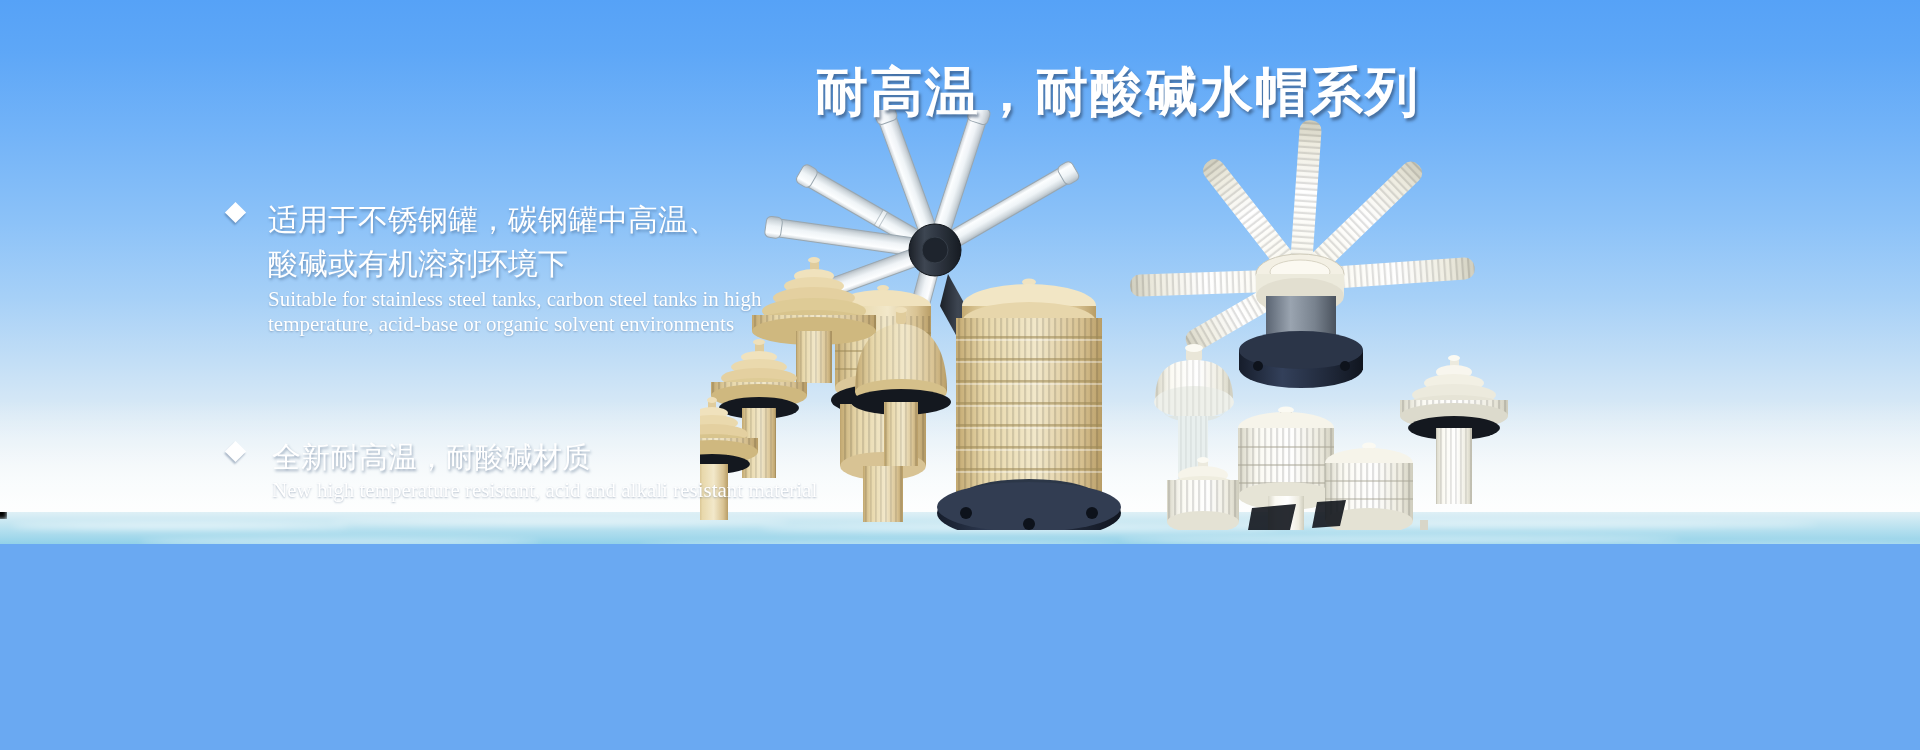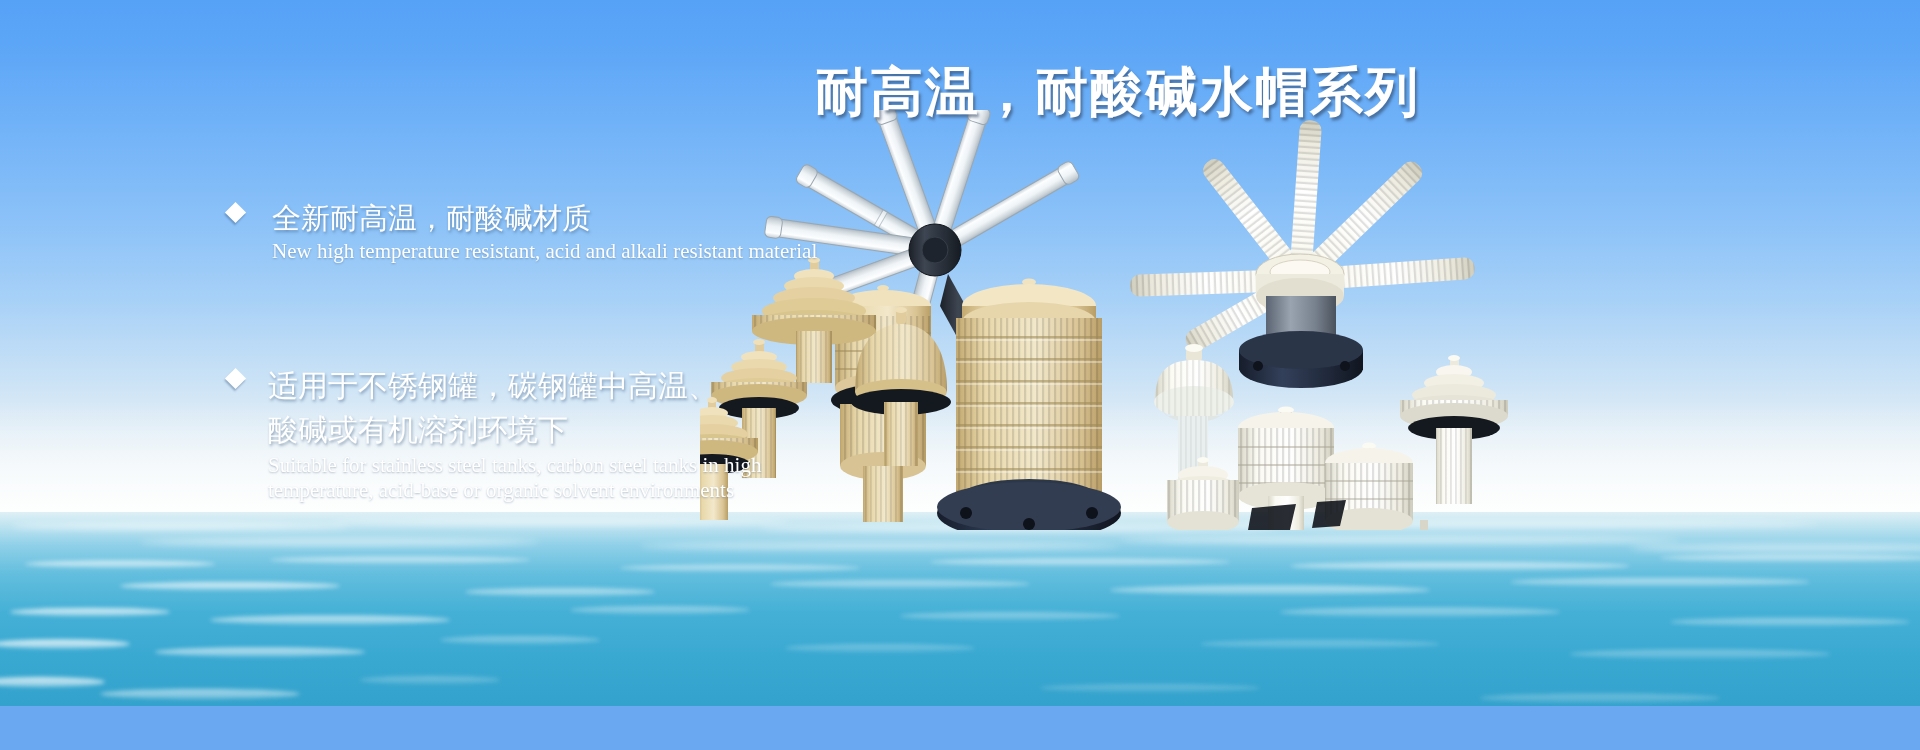--- a/index.html
+++ b/index.html
@@ -1,21 +1,21 @@
 <!DOCTYPE html>
 <html><head>
 <meta charset="utf-8">
 <style>
   html,body{margin:0;padding:0;}
   body{
     width:1920px;height:750px;overflow:hidden;
     font-family:"Liberation Sans", sans-serif;
     background:#6aa9f2;
   }
-  .banner{position:relative;width:1920px;height:706px;overflow:hidden;}
+  .banner{position:relative;width:1920px;height:544px;overflow:hidden;}
 
   
   .sky{
     position:absolute;left:0;top:0;width:1920px;height:530px;
     background:linear-gradient(to bottom,
       #56a2f7 0%,
       #5ea7f7 10%,
       #74b4f8 26%,
       #8cc2f8 42%,
       #a6d0f7 56%,
@@ -517,29 +517,29 @@
       <g>
         <rect x="720" y="410" width="8" height="10" fill="#d8d6c8"></rect>
       </g>
     </svg>
   </div>
 
   <div class="title">耐高温，耐酸碱水帽系列</div>
 
   <div class="bullets">
 
-    <div class="bullet b1">
-      <span class="dia"></span>
-      <div class="cn">全新耐高温，耐酸碱材质</div>
-      <div class="en">New high temperature resistant, acid and alkali resistant material</div>
-    </div>
-
     <div class="bullet b2">
       <span class="dia"></span>
       <div class="cn">适用于不锈钢罐，碳钢罐中高温、
 酸碱或有机溶剂环境下</div>
       <div class="en">Suitable for stainless steel tanks, carbon steel tanks in high
 temperature, acid-base or organic solvent environments</div>
     </div>
 
+    <div class="bullet b1">
+      <span class="dia"></span>
+      <div class="cn">全新耐高温，耐酸碱材质</div>
+      <div class="en">New high temperature resistant, acid and alkali resistant material</div>
+    </div>
+
   </div>
 
 </div>
 
 </body></html>

